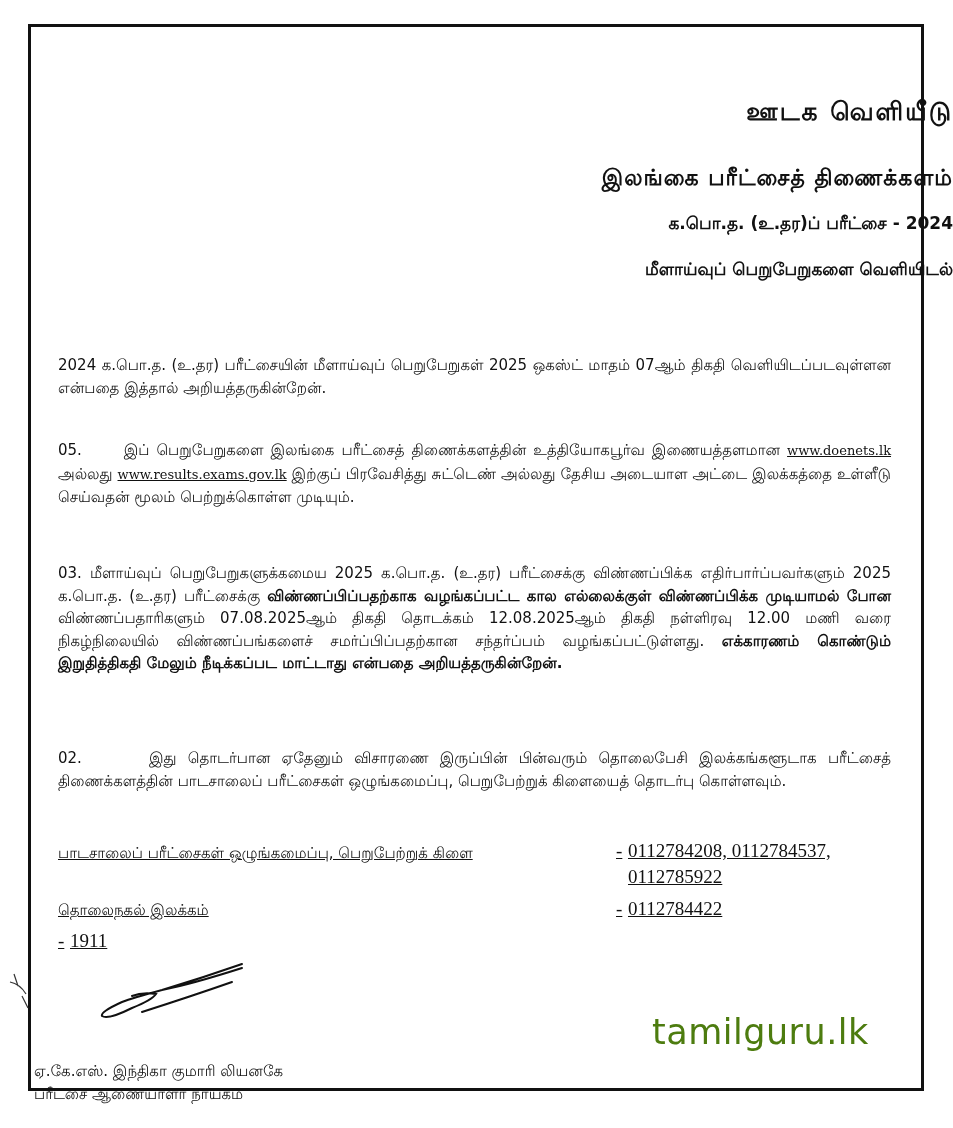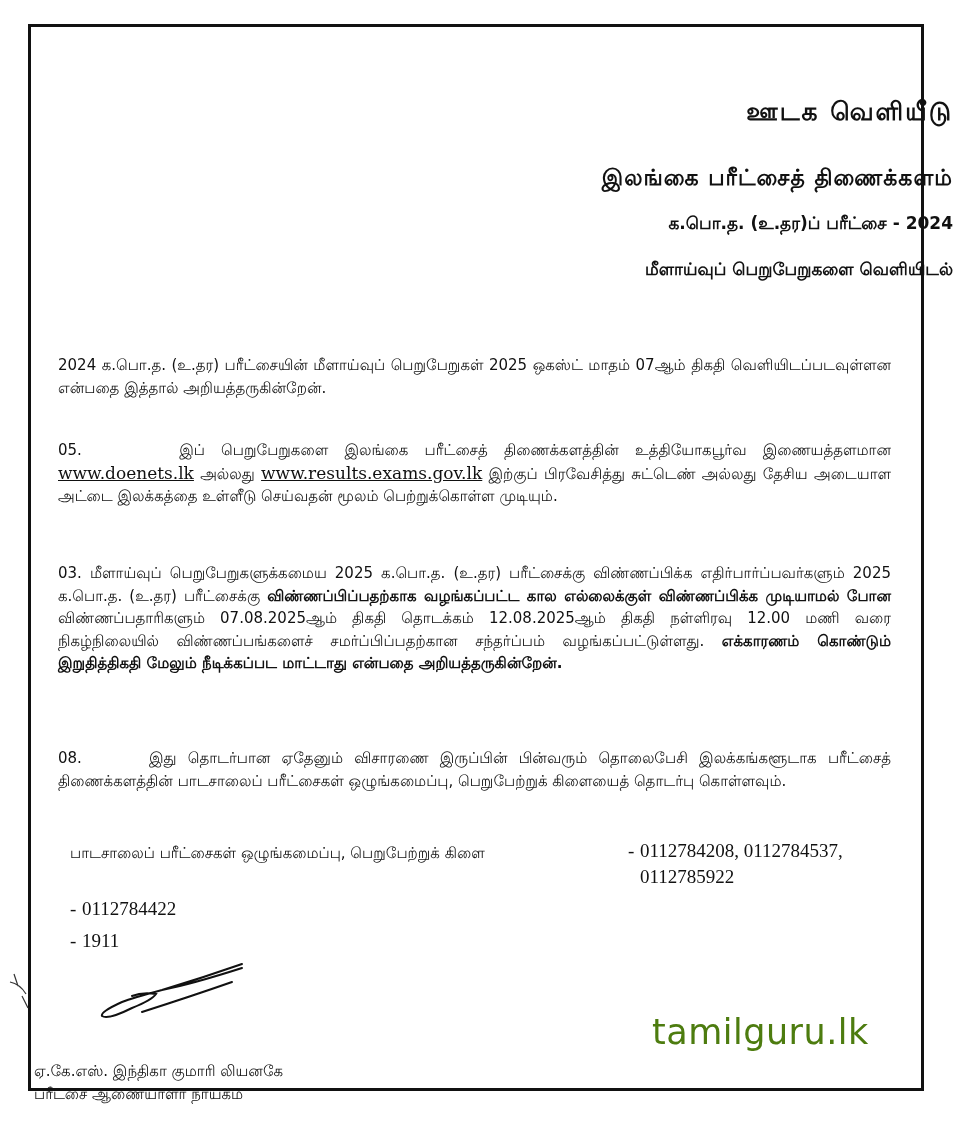--- a/index.html
+++ b/index.html
@@ -45,32 +45,33 @@
       text-align: justify;
       text-align-last: left;
     }
     .p1 { top: 354px; }
     .p2 { top: 439px; }
     .p3 { top: 562px; }
     .p4 { top: 747px; }
     .bold { font-weight: bold; }
     .link {
       font-family: "DejaVu Serif", serif;
-      font-size: 17px;
+      font-size: 13px;
       text-decoration: underline;
       color: #111111;
       cursor: pointer;
     }
 
     .contacts {
       position: absolute;
-      left: 70px;
+      left: 58px;
       top: 838px;
       width: 840px;
       font-size: 15px;
+      text-decoration: underline;
     }
     .contact-row {
       display: flex;
       align-items: flex-start;
       margin-bottom: 6px;
     }
     .contact-label {
       width: 562px;
     }
     .contact-value {
@@ -145,34 +146,35 @@
 
 <div class="para p3">
   <span>03.</span>
   <span>மீளாய்வுப் பெறுபேறுகளுக்கமைய 2025 க.பொ.த. (உ.தர) பரீட்சைக்கு விண்ணப்பிக்க எதிர்பார்ப்பவர்களும் 2025 க.பொ.த. (உ.தர) பரீட்சைக்கு</span>
   <span class="bold">விண்ணப்பிப்பதற்காக வழங்கப்பட்ட கால எல்லைக்குள் விண்ணப்பிக்க முடியாமல் போன</span>
   <span>விண்ணப்பதாரிகளும் 07.08.2025ஆம் திகதி தொடக்கம் 12.08.2025ஆம் திகதி நள்ளிரவு 12.00 மணி வரை நிகழ்நிலையில் விண்ணப்பங்களைச் சமர்ப்பிப்பதற்கான சந்தர்ப்பம் வழங்கப்பட்டுள்ளது.</span>
   <span class="bold">எக்காரணம் கொண்டும் இறுதித்திகதி மேலும் நீடிக்கப்பட மாட்டாது என்பதை அறியத்தருகின்றேன்.</span>
 </div>
 
 <div class="para p4">
-  <span>08.</span>
+  <span>02.</span>
   <span>&nbsp;&nbsp;&nbsp;&nbsp;</span>
   <span>இது தொடர்பான ஏதேனும் விசாரணை இருப்பின் பின்வரும் தொலைபேசி இலக்கங்களூடாக பரீட்சைத் திணைக்களத்தின் பாடசாலைப் பரீட்சைகள் ஒழுங்கமைப்பு, பெறுபேற்றுக் கிளையைத் தொடர்பு கொள்ளவும்.</span>
 </div>
 
 <div class="contacts">
   <div class="contact-row row1">
     <div class="contact-label">பாடசாலைப் பரீட்சைகள் ஒழுங்கமைப்பு, பெறுபேற்றுக் கிளை</div>
     <div class="contact-value">
       <span class="dash">-</span>
       <span class="nums">0112784208, 0112784537, 0112785922</span>
     </div>
   </div>
   <div class="contact-row row2">
+    <div class="contact-label" style="padding-top:5px">தொலைநகல் இலக்கம்</div>
     <div class="contact-value">
       <span class="dash">-</span>
       <span class="nums">0112784422</span>
     </div>
   </div>
   <div class="contact-row">
     <div class="contact-value">
       <span class="dash">-</span>
       <span class="nums">1911</span>
     </div>

